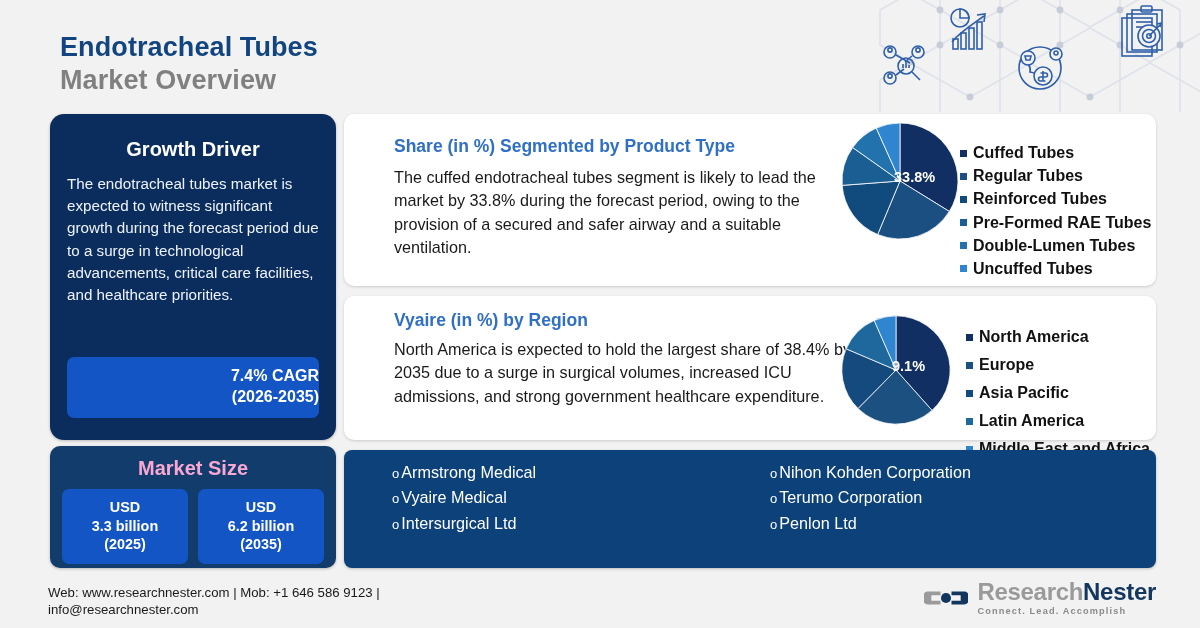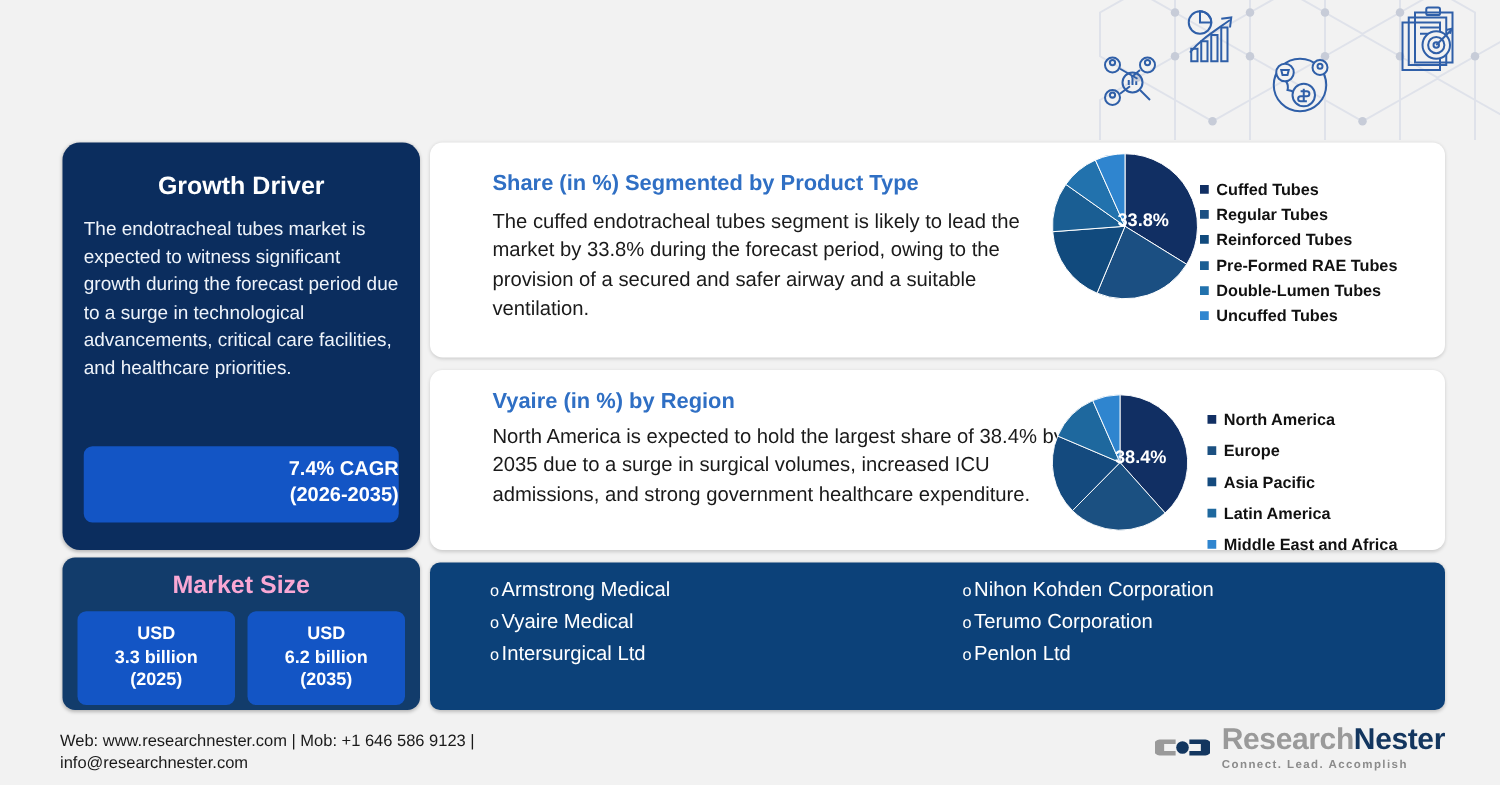--- a/index.html
+++ b/index.html
@@ -42,21 +42,21 @@
   .p1{left:496px;top:7px;}
   .p2{left:496px;top:18px;}
   .pielabel{position:absolute;color:#fff;font-weight:bold;font-size:14.5px;}
 
   .legend{position:absolute;}
   .l1{left:616px;top:30px;}
   .l2{left:622px;top:32px;}
   .lg-row{display:flex;align-items:center;margin-bottom:5.2px;}
   .l2 .lg-row{margin-bottom:10px;}
   .sw{width:7px;height:7px;margin-right:6px;flex:0 0 auto;}
-  .lg-txt{font-size:13px;font-weight:bold;color:#111;white-space:nowrap;}
+  .lg-txt{font-size:16px;font-weight:bold;color:#111;white-space:nowrap;}
 
   
   .ms{position:absolute;left:50px;top:446px;width:286px;height:122px;
       background:#123c6b;border-radius:10px;box-shadow:0 1px 3px rgba(0,0,0,.25);}
   .ms-title{text-align:center;color:#f9a8d4;font-size:20px;font-weight:bold;padding-top:11px;}
   .ms-boxes{display:flex;gap:10px;padding:9px 12px 0 12px;}
   .ms-box{flex:1;background:#1355c5;border-radius:7px;color:#fff;text-align:center;
           font-weight:bold;font-size:14.4px;line-height:1.3;padding:9px 0 10px;}
 
   
@@ -161,20 +161,24 @@
           <line x1="276" y1="27" x2="290" y2="27"></line>
         <circle cx="289" cy="36" r="11" fill="#f2f2f2"></circle>
         <circle cx="289" cy="36" r="6.5"></circle>
           <circle cx="289" cy="36" r="2.2"></circle>
         <line x1="289" y1="36" x2="301" y2="24"></line>
         <path d="M297 24 l4 -1 l-1 4"></path>
       </g>
     </svg>
   </div>
 
+  <div class="header">
+    <div class="title1">Endotracheal Tubes</div>
+    <div class="title2">Market Overview</div>
+  </div>
 
   <div class="gd">
     <div class="gd-title">Growth Driver</div>
     <div class="gd-body">The endotracheal tubes market is expected to witness significant growth during the forecast period due to a surge in technological advancements, critical care facilities, and healthcare priorities.</div>
     <div class="gd-badge">
       <div>7.4% CAGR</div>
       <div>(2026-2035)</div>
     </div>
   </div>
 
@@ -227,21 +231,21 @@
     <div class="c-body">North America is expected to hold the largest share of 38.4% by 2035 due to a surge in surgical volumes, increased ICU admissions, and strong government healthcare expenditure.</div>
 
     <div class="pie-wrap p2">
       <svg id="pie2" width="112" height="112" viewBox="0 0 120 120">
           <path d="M60 60 L60 2 A58 58 0 0 1 98.6286883111866 103.26458643460256 Z" fill="#112f63" stroke="#ffffff" stroke-width="0.8"></path>
           <path d="M60 60 L98.6286883111866 103.26458643460256 A58 58 0 0 1 19.246301751666756 101.26906927813856 Z" fill="#1b5081" stroke="#ffffff" stroke-width="0.8"></path>
           <path d="M60 60 L19.246301751666756 101.26906927813856 A58 58 0 0 1 6.626552852779511 37.300327323442275 Z" fill="#144a7e" stroke="#ffffff" stroke-width="0.8"></path>
           <path d="M60 60 L6.626552852779511 37.300327323442275 A58 58 0 0 1 36.63142672860756 6.916011987986785 Z" fill="#1e689e" stroke="#ffffff" stroke-width="0.8"></path>
           <path d="M60 60 L36.63142672860756 6.916011987986785 A58 58 0 0 1 59.99999999999999 2 Z" fill="#2f85cf" stroke="#ffffff" stroke-width="0.8"></path>
         </svg>
-      <div class="pielabel" style="left:52px;top:44px;">38.4%</div>
+      <div class="pielabel" style="left:52px;top:44px;">9.1%</div>
     </div>
 
     <div class="legend l2" id="legend2">
         <div class="lg-row">
           <span class="sw" style="background: rgb(17, 47, 99);"></span>
           <span class="lg-txt">North America</span>
         </div>
         <div class="lg-row">
           <span class="sw" style="background: rgb(27, 80, 129);"></span>
           <span class="lg-txt">Europe</span>

